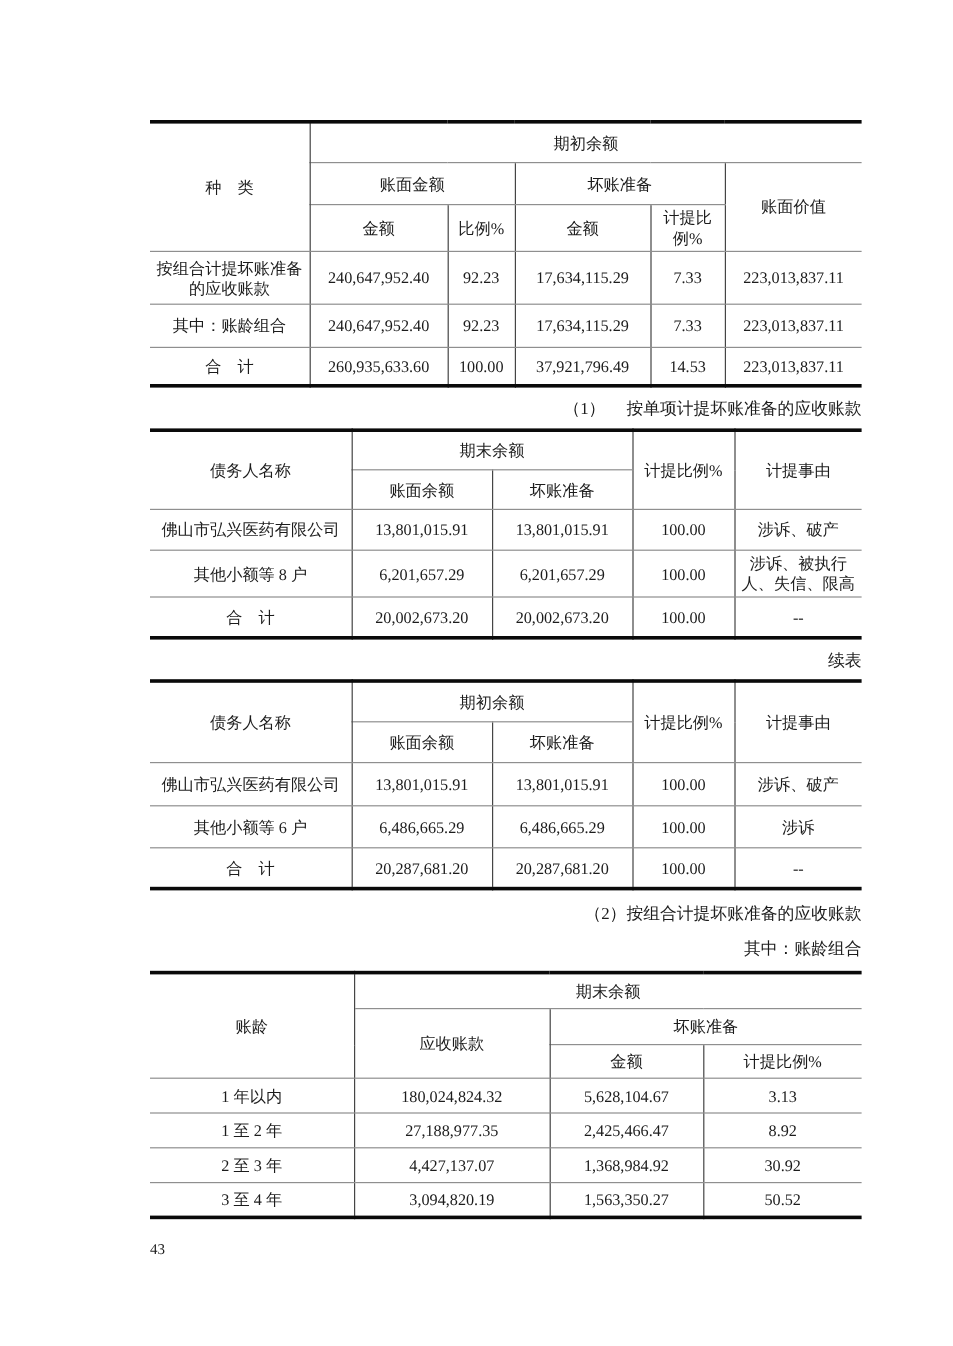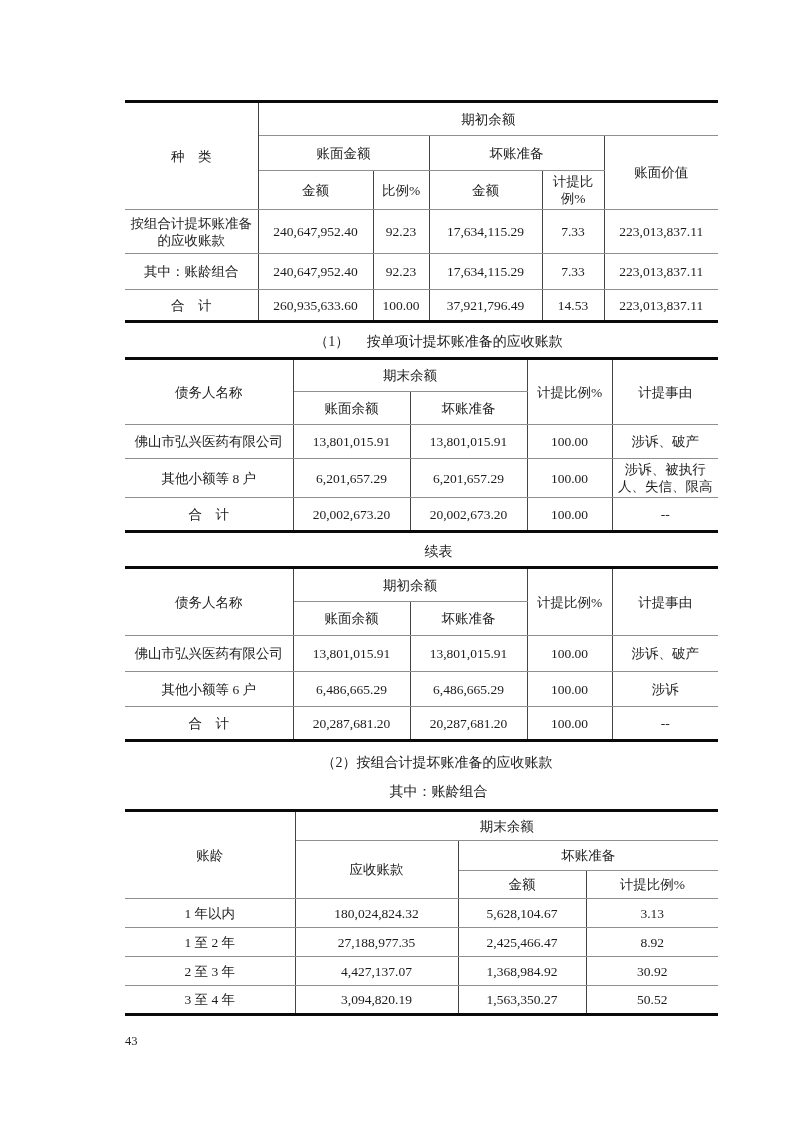--- a/index.html
+++ b/index.html
@@ -28,21 +28,21 @@
   .t tr > :last-child  { border-right:none; }
 
   
   .rh28 { height:28px; } .rh29 { height:29px;margin-top:24px; } .rh30 { height:30px; }
   .rh32 { height:32px; } .rh33 { height:33px; } .rh34 { height:34px; }
   .rh35 { height:35px; } .rh36 { height:36px; } .rh44 { height:44px;margin-left:38px; }
 
   .txt-l { text-align:left; padding-left:8px; }
   .num-r { text-align:right; padding-right:9px; }
 
-  .hd { font-size:14px; line-height:18px; text-align:center; }
+  .hd { font-size:14px; line-height:18px; text-align:right; }
   .hd1  { margin:10px 0 6px 34px; }
   .cont { margin:10px 0 5px 34px; }
   .hd2  { margin:12px 0 0 31px; }
   .sub  { margin:11px 0 8px 34px; }
   .t1m  { margin-top:100px; }
   .pagenum { margin-top:18px; text-align:left; font-size:12.5px; }
 </style>
 </head>
 <body>
 

